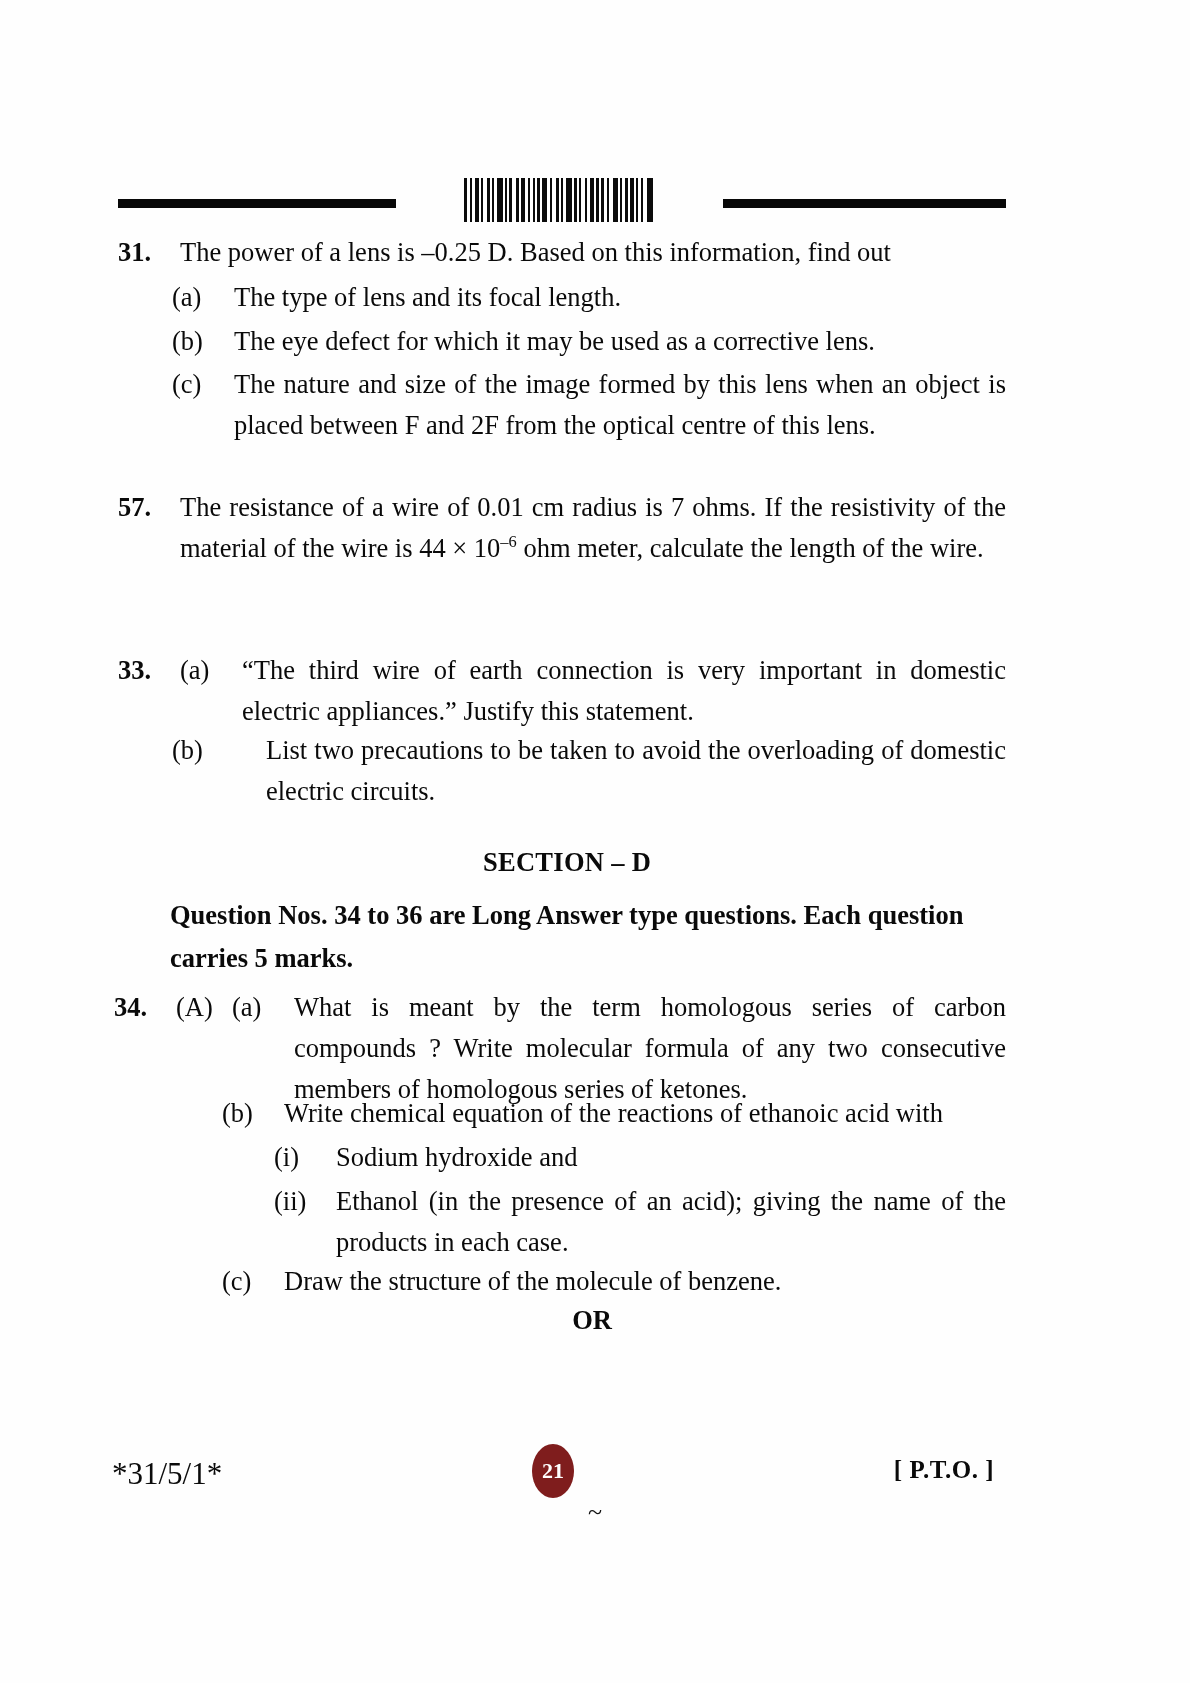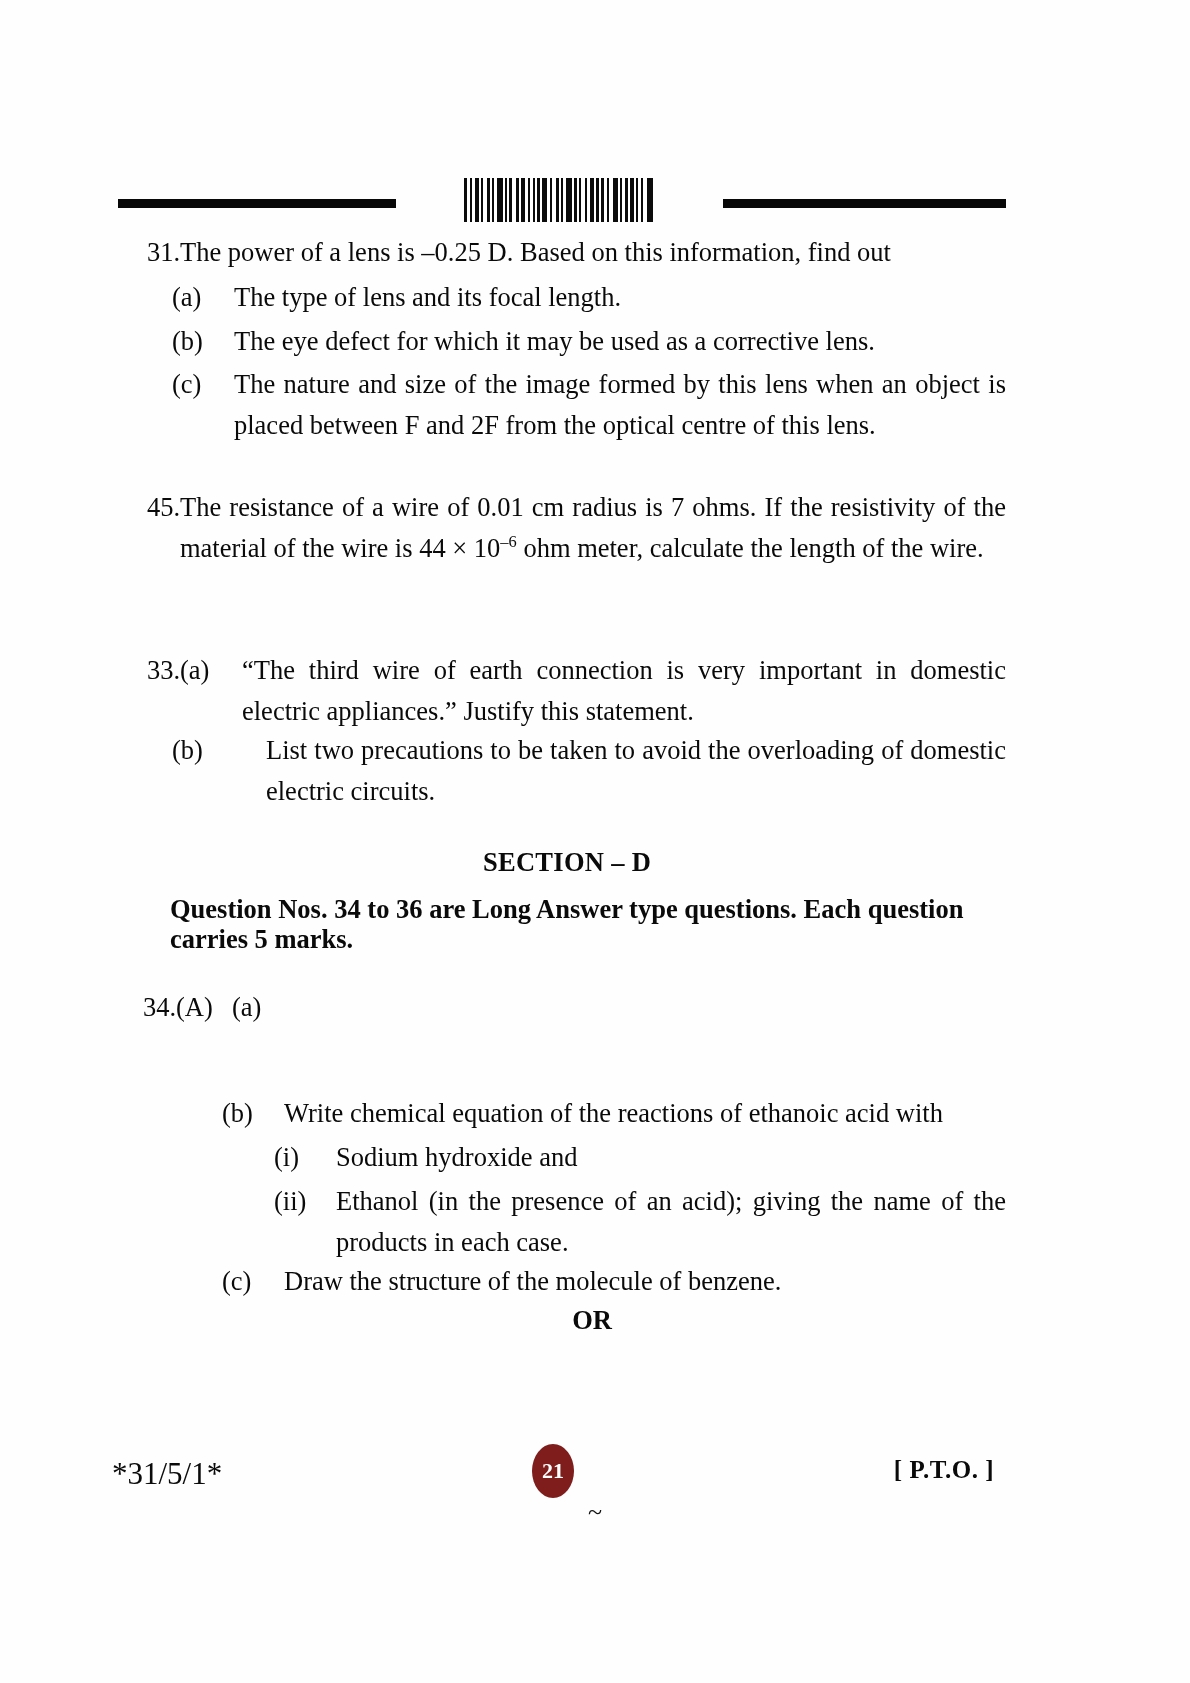--- a/index.html
+++ b/index.html
@@ -59,23 +59,24 @@
   }
 
   
   .qrow {
     position: absolute;
     display: flex;
     align-items: flex-start;
   }
   .num {
     flex: 0 0 auto;
-    text-align: right;
+    text-align: left;
     font-size: 26.5px;
     line-height: 41px;
+    font-weight: bold;
   }
   .lbl {
     flex: 0 0 auto;
     text-align: left;
     font-size: 26.5px;
     line-height: 41px;
   }
   .body-text {
     font-size: 26.5px;
     line-height: 41px;
@@ -102,21 +103,21 @@
     width: 1134px;
     text-align: center;
     font-weight: bold;
     font-size: 26.5px;
     letter-spacing: 0.3px;
   }
   .instruction {
     position: absolute;
     font-weight: bold;
     font-size: 26.5px;
-    line-height: 30px;
+    line-height: 43px;
     text-align: left;
   }
   .or-text {
     position: absolute;
     left: 0;
     width: 1184px;
     text-align: center;
     font-weight: bold;
     font-size: 26.5px;
   }
@@ -228,21 +229,21 @@
     <div class="lbl w-lbl">(b)</div>
     <div class="body-text nojust" style="width:772px;">The eye defect for which it may be used as a corrective lens.</div>
   </div>
 
   <div class="qrow" style="left:172px; top:364px; width:834px;">
     <div class="lbl w-lbl">(c)</div>
     <div class="body-text" style="width:772px;">The nature and size of the image formed by this lens when an object is placed between F and 2F from the optical centre of this lens.</div>
   </div>
 
   <div class="qrow" style="left:118px; top:487px; width:888px;">
-    <div class="num w-num">45.</div>
+    <div class="num w-num">57.</div>
     <div class="body-text" style="width:826px;"><span>The resistance of a wire of 0.01 cm radius is 7 ohms. If the resistivity of the material of the wire is 44 × 10</span><sup>–6</sup><span> ohm meter, calculate the length of the wire.</span></div>
   </div>
 
   <div class="qrow" style="left:118px; top:650px; width:888px;">
     <div class="num w-num">33.</div>
     <div class="lbl w-lbl">(a)</div>
     <div class="body-text" style="width:764px;">“The third wire of earth connection is very important in domestic electric appliances.” Justify this statement.</div>
   </div>
 
   <div class="qrow" style="left:172px; top:730px; width:834px;">
@@ -251,20 +252,21 @@
   </div>
 
   <div class="section-head" style="top:847px;">SECTION – D</div>
 
   <div class="instruction" style="left:170px; top:894px; width:804px;">Question Nos. 34 to 36 are Long Answer type questions. Each question carries 5 marks.</div>
 
   <div class="qrow" style="left:114px; top:977px; width:892px;margin-top:10px;">
     <div class="num w-num">34.</div>
     <div class="lbl w-lblA">(A)</div>
     <div class="lbl w-lbl">(a)</div>
+    <div class="body-text" style="width:712px;">What is meant by the term homologous series of carbon compounds ? Write molecular formula of any two consecutive members of homologous series of ketones.</div>
   </div>
 
   <div class="qrow" style="left:222px; top:1093px; width:784px;">
     <div class="lbl w-lbl">(b)</div>
     <div class="body-text nojust" style="width:722px;">Write chemical equation of the reactions of ethanoic acid with</div>
   </div>
 
   <div class="qrow" style="left:274px; top:1137px; width:732px;">
     <div class="lbl w-rom">(i)</div>
     <div class="body-text nojust" style="width:670px;">Sodium hydroxide and</div>

